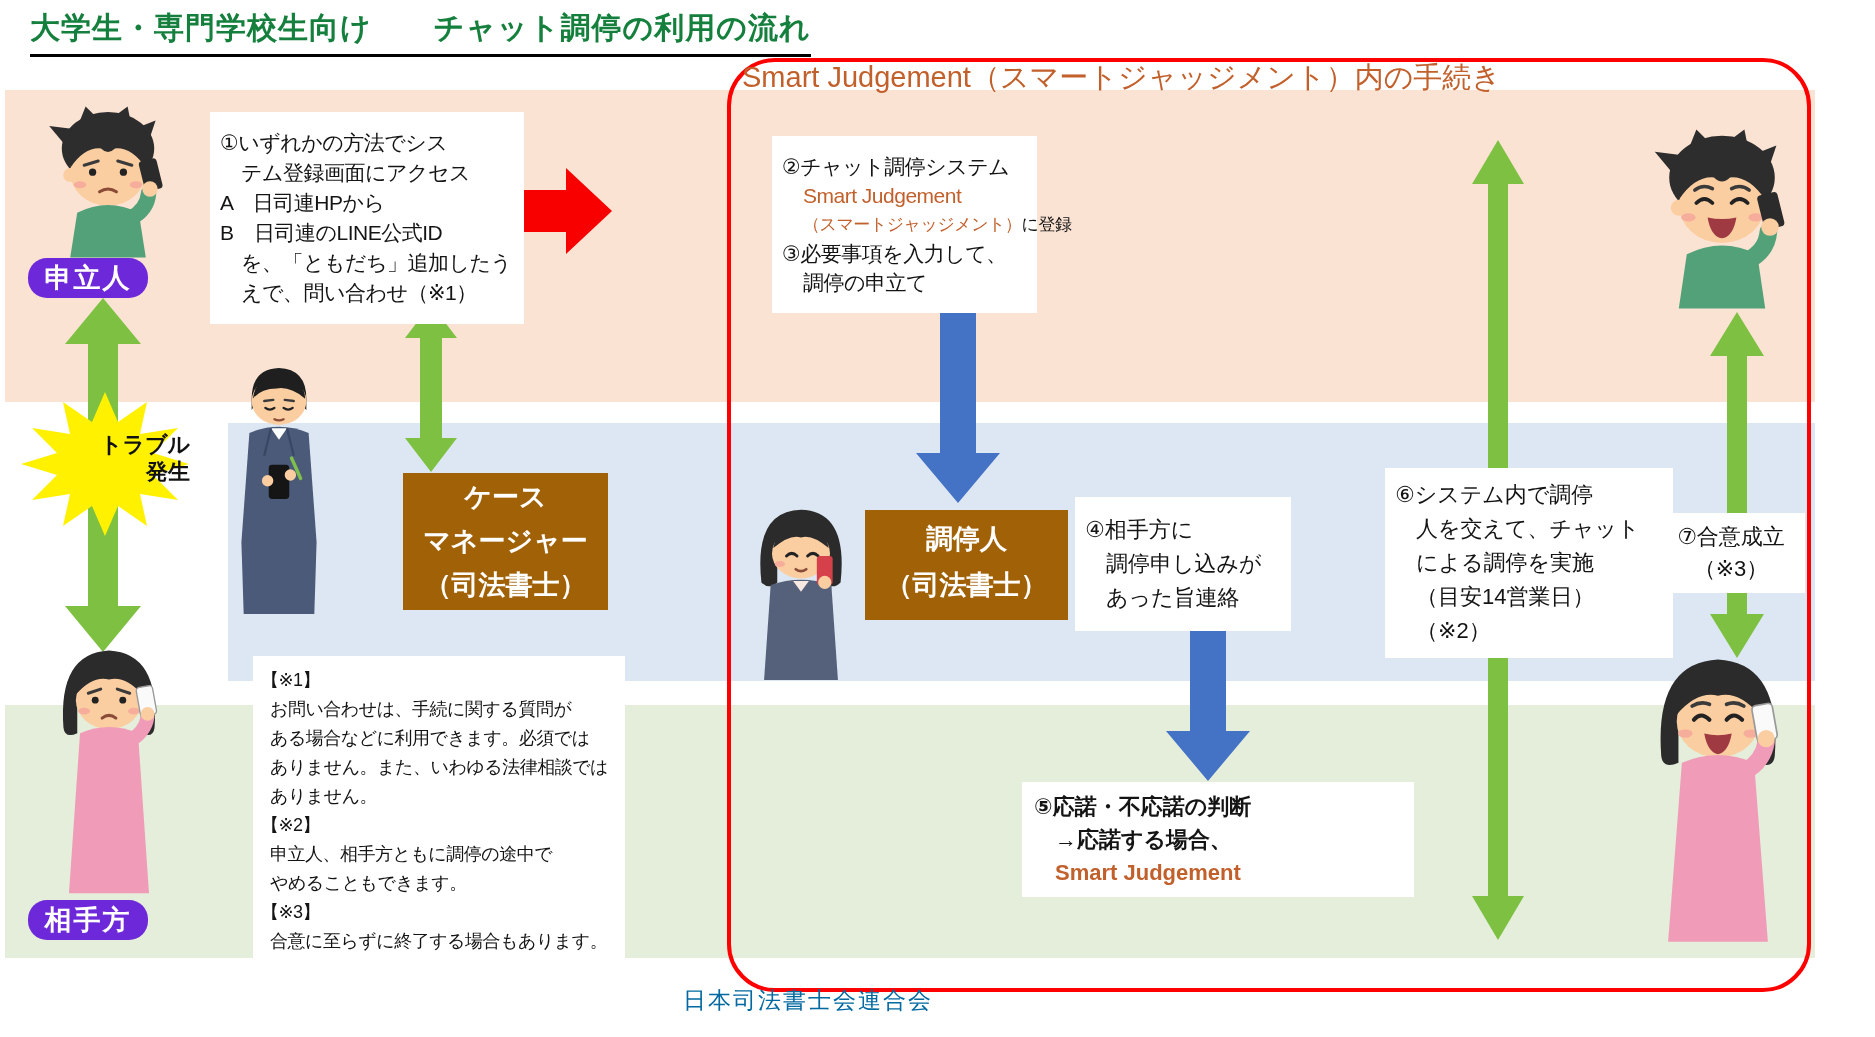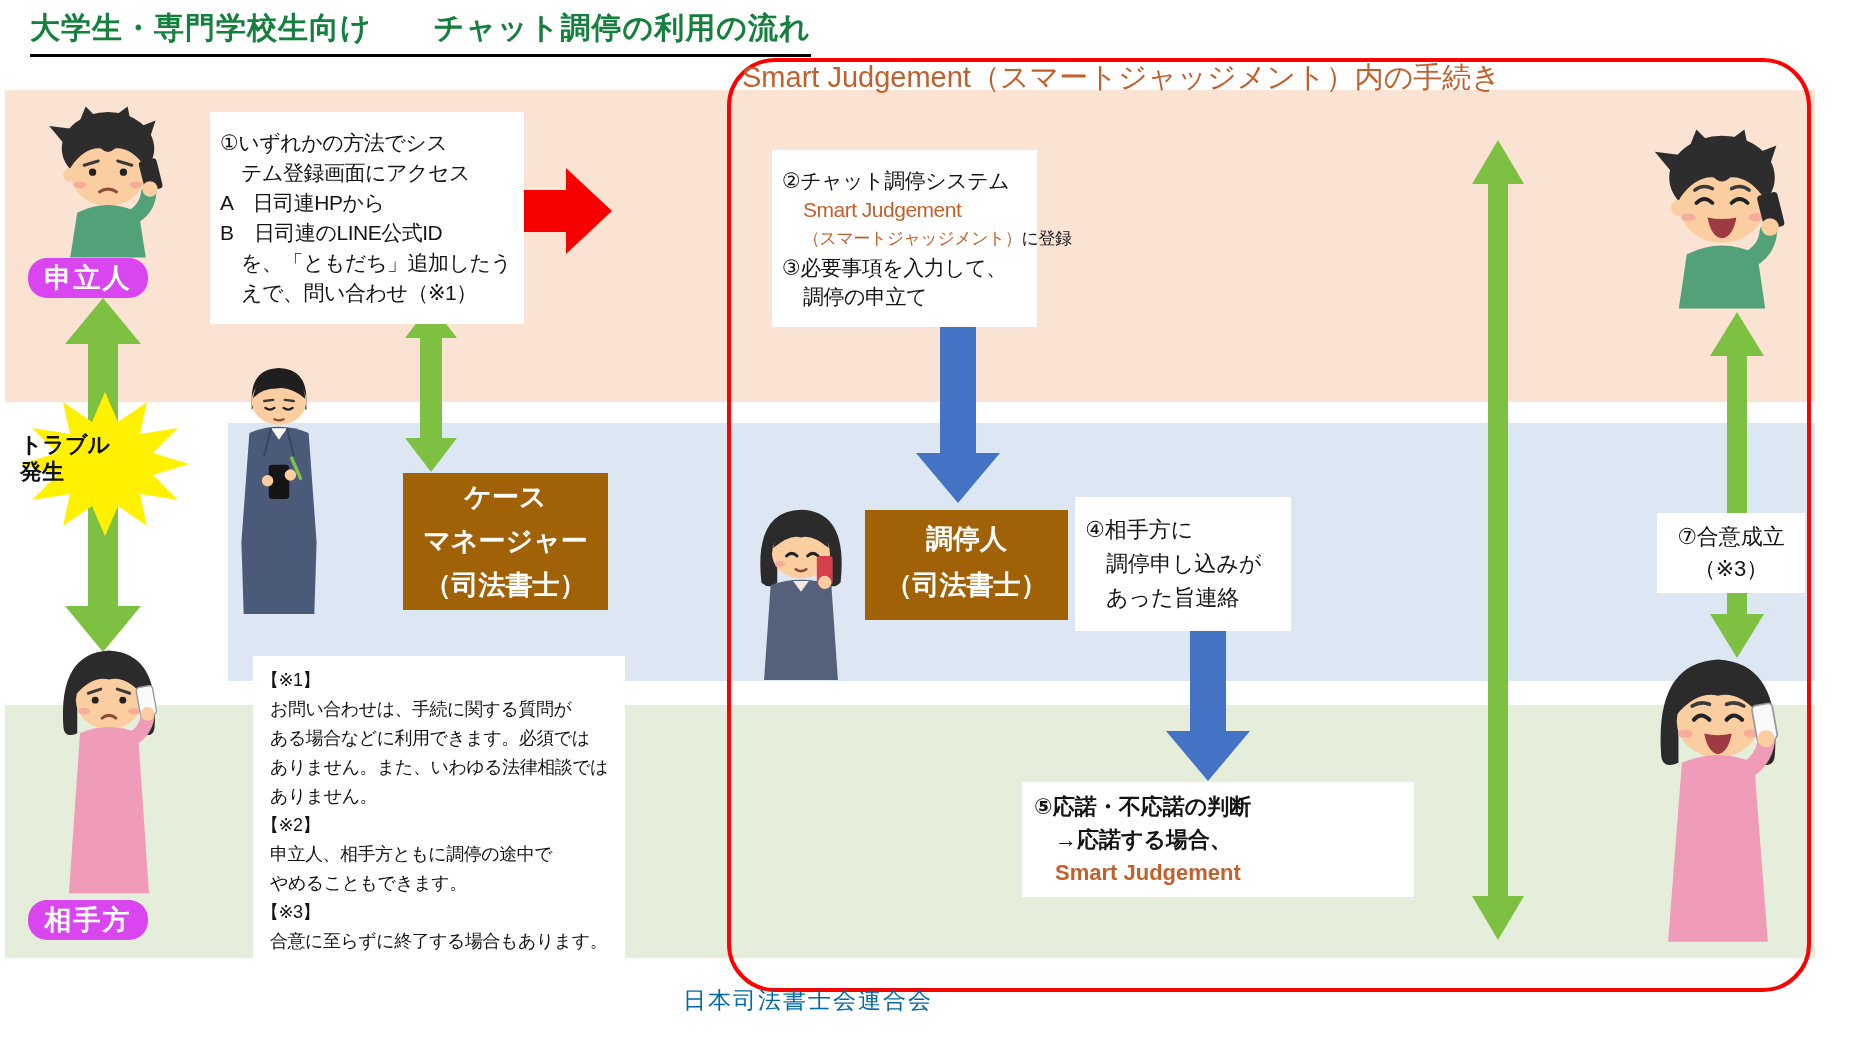--- a/index.html
+++ b/index.html
@@ -27,39 +27,39 @@
   .person{position:absolute;z-index:2;}
   .box{
     position:absolute;z-index:2;background:#ffffff;color:#141414;
     font-size:21px;line-height:30px;padding:16px 10px;white-space:nowrap;
   }
   .box .ind{padding-left:21px;}
   .orange{color:#C2602C;}
   .smallline{font-size:17px;letter-spacing:-0.5px;}
   .smallline2{font-size:19px;}
   .bandlabel{
-    position:absolute;z-index:2;width:120px;height:40px;background:#d946ef;color:#fff;
+    position:absolute;z-index:2;width:120px;height:40px;background:#6d28d9;color:#fff;
     font-size:27px;font-weight:bold;text-align:center;line-height:40px;letter-spacing:2px;border-radius:19px;
   }
   .cyanbox{
     position:absolute;z-index:2;background:#a16207;color:#ffffff;font-weight:bold;
     text-align:center;white-space:nowrap;
   }
   .cm-box{left:403px;top:473px;width:205px;height:135px;font-size:27px;line-height:44px;padding-top:2px;}
   .md-box{left:865px;top:510px;width:203px;height:104px;font-size:27px;line-height:46px;padding-top:6px;}
   #b1{left:210px;top:112px;width:294px;letter-spacing:-0.5px;}
-  #b2{left:772px;top:150px;width:245px;line-height:29px;letter-spacing:-0.5px;}
+  #b2{left:772px;top:136px;width:245px;line-height:29px;letter-spacing:-0.5px;}
   #b4{left:1075px;top:497px;width:196px;font-size:22px;line-height:34px;}
   #b5{left:1022px;top:782px;width:368px;font-size:22px;line-height:33px;padding:8px 12px;font-weight:bold;}
   #b6{left:1385px;top:468px;width:268px;font-size:22px;line-height:34px;padding:10px;}
   #b7{left:1657px;top:513px;width:148px;font-size:22px;line-height:32px;text-align:center;padding:8px 0;}
   #notes{left:253px;top:656px;width:356px;font-size:18px;line-height:29px;letter-spacing:-0.5px;padding:10px 8px;}
   #notes .ind2{padding-left:9px;}
   .trouble-text{
-    position:absolute;left:20px;top:431px;width:170px;z-index:4;text-align:left;
+    position:absolute;left:20px;top:431px;width:170px;z-index:4;text-align:right;
     font-size:22px;line-height:27px;font-weight:bold;color:#111;
   }
   .footer{position:absolute;left:683px;top:985px;z-index:6;font-size:23px;color:#0369a1;letter-spacing:2px;}
 </style>
 </head>
 <body>
 
 <div class="canvas">
 
   <div class="band band-pink"></div>
@@ -135,20 +135,27 @@
     <div class="ind">調停申し込みが</div>
     <div class="ind">あった旨連絡</div>
   </div>
 
   <div class="box" id="b5">
     <div>⑤応諾・不応諾の判断</div>
     <div class="ind">→応諾する場合、</div>
     <div class="ind orange">Smart Judgement</div>
   </div>
 
+  <div class="box" id="b6">
+    <div>⑥システム内で調停</div>
+    <div class="ind">人を交えて、チャット</div>
+    <div class="ind">による調停を実施</div>
+    <div class="ind">（目安14営業日）</div>
+    <div class="ind">（※2）</div>
+  </div>
 
   <div class="box" id="b7">
     <div>⑦合意成立</div>
     <div>（※3）</div>
   </div>
 
   <div class="box" id="notes">
     <div>【※1】</div>
     <div class="ind2">お問い合わせは、手続に関する質問が</div>
     <div class="ind2">ある場合などに利用できます。必須では</div>

